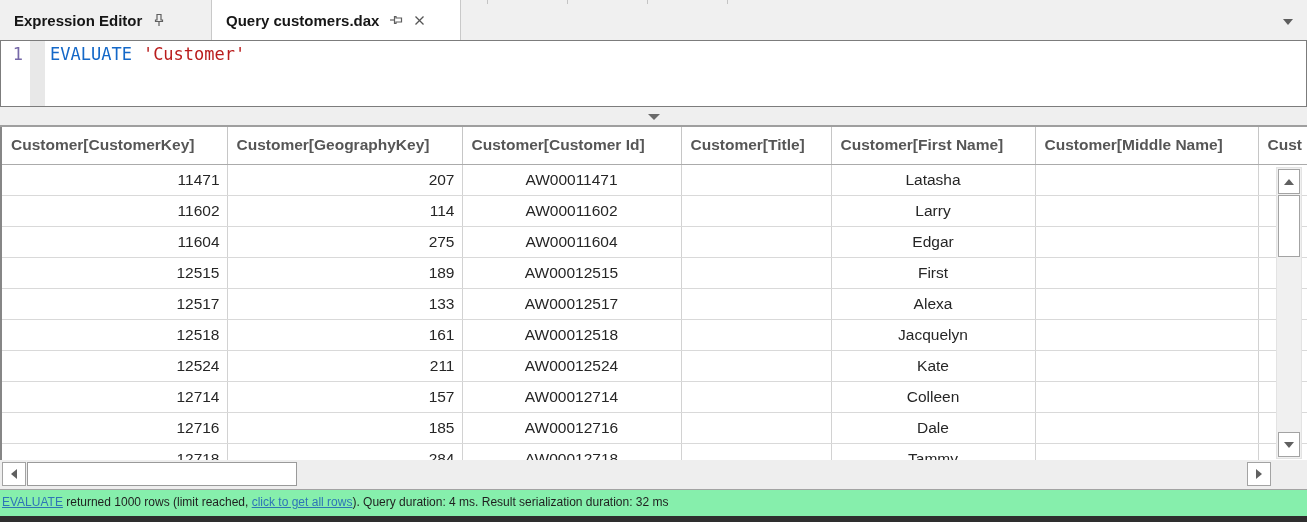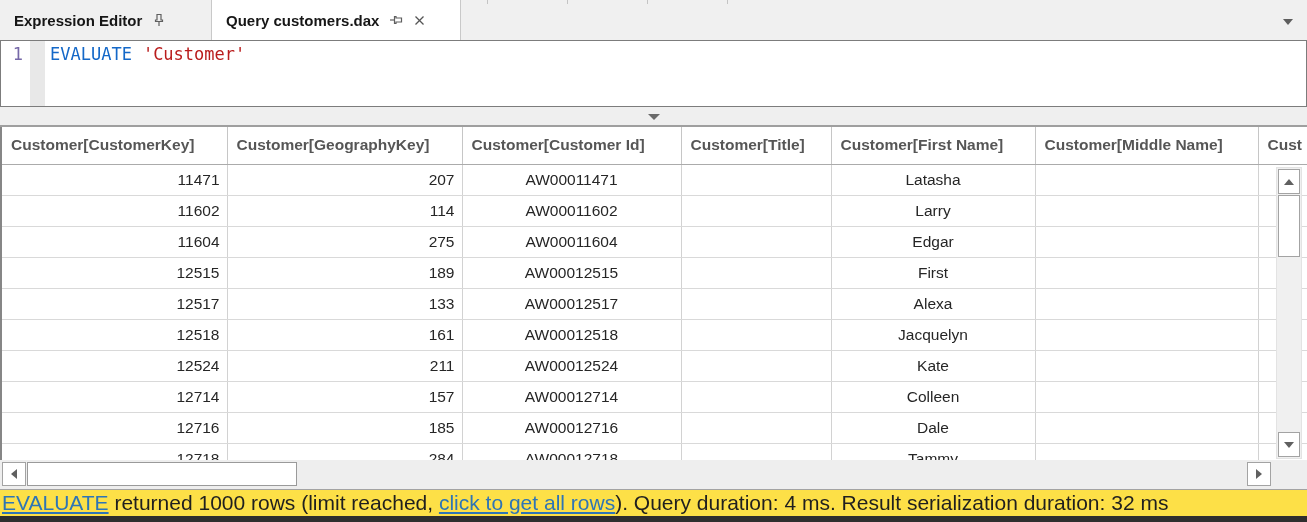--- a/index.html
+++ b/index.html
@@ -60,22 +60,22 @@
   .tri-down { width:0; height:0; border-left:5px solid transparent; border-right:5px solid transparent; border-top:6px solid #606060; }
   .tri-left { width:0; height:0; border-top:5px solid transparent; border-bottom:5px solid transparent; border-right:6px solid #606060; }
   .tri-right { width:0; height:0; border-top:5px solid transparent; border-bottom:5px solid transparent; border-left:6px solid #606060; }
 
   .hscroll { position:absolute; left:0; top:460px; width:1307px; height:29px; background:#eeeeee; }
   .hscroll .left { left:2px; top:2px; width:24px; height:24px; }
   .hscroll .hthumb { position:absolute; left:27px; top:2px; width:270px; height:24px; background:#ffffff; border:1px solid #9a9a9a; }
   .hscroll .right { right:36px; top:2px; width:24px; height:24px; }
 
   
-  .statusbar { position:absolute; left:0; top:489px; width:1307px; height:27px; background:#fde047;
-    border-top:1px solid #a3a3a3; font-size:21px; color:#1f1f1f; line-height:25px; padding-left:2px;
+  .statusbar { position:absolute; left:0; top:489px; width:1307px; height:27px; background:#86efac;
+    border-top:1px solid #a3a3a3; font-size:12px; color:#1f1f1f; line-height:25px; padding-left:2px;
     white-space:pre; overflow:hidden; }
   .statuslink { color:#2e75b6; text-decoration:underline; cursor:pointer; }
 
   .bottomstrip { position:absolute; left:0; top:516px; width:1307px; height:6px; background:#2e2e2e; }
 </style>
 </head>
 <body>
 
 <div id="app">
 

